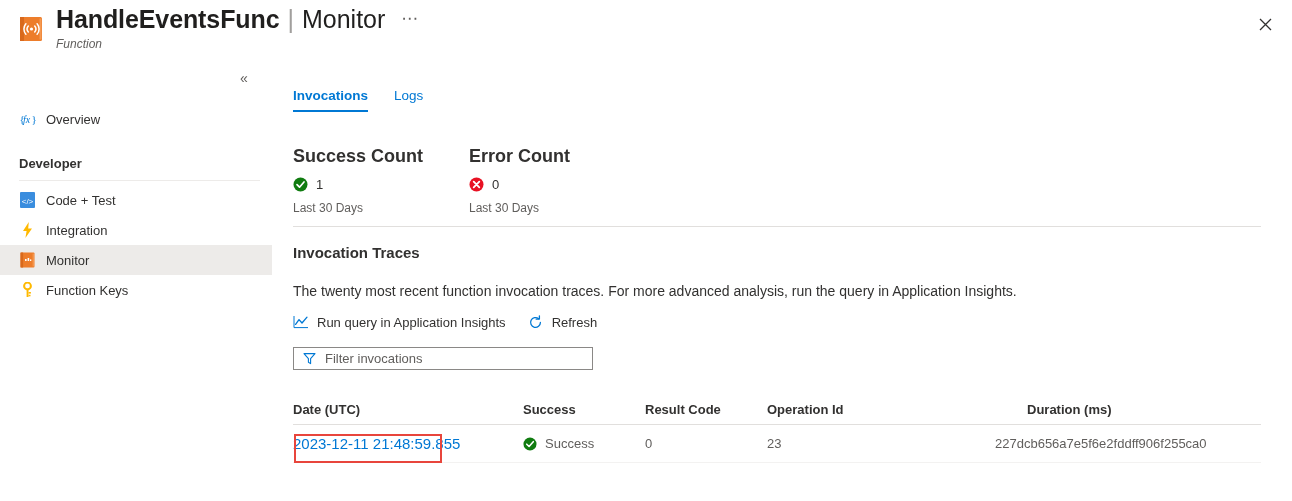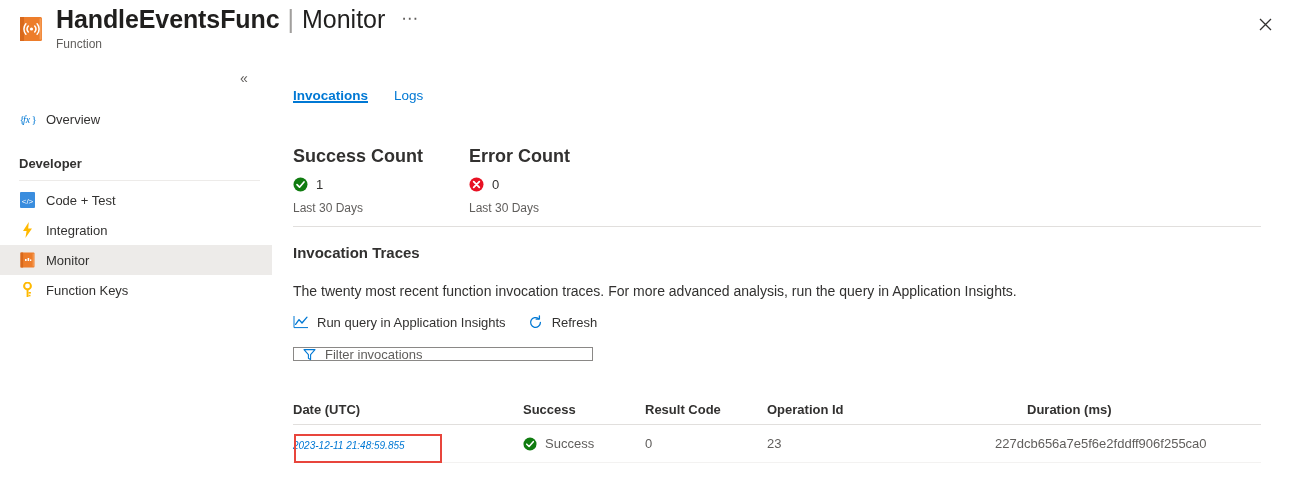--- a/index.html
+++ b/index.html
@@ -20,21 +20,21 @@
     width: 30px; height: 30px;
   }
   .title-row { position: absolute; left: 56px; top: 5px; display: flex; align-items: baseline; }
   .title-main { font-size: 25px; font-weight: bold; color: #201f1e; letter-spacing: -0.1px; }
   .title-sep { font-size: 25px; font-weight: 400; color: #a19f9d; margin: 0 8px; }
   .title-sub { font-size: 25px; font-weight: 400; color: #201f1e; }
   .ellipsis-btn {
     margin-left: 16px; font-size: 17px; color: #605e5c; line-height: 25px;
     position: relative; top: -4px; cursor: pointer; letter-spacing: 1px;
   }
-  .subtitle { position: absolute; left: 56px; top: 37px; font-size: 12px; color: #605e5c; }
+  .subtitle { position: absolute; left: 56px; top: 37px; font-size: 12px; color: #605e5c; font-style: italic; }
   .close-btn {
     position: absolute; right: 13px; top: 10px; width: 28px; height: 28px;
     display: flex; align-items: center; justify-content: center; cursor: pointer;
   }
 
   
   .sidebar { position: absolute; left: 0; top: 62px; width: 272px; height: 439px; background: #fff; }
   .search-wrap { position: absolute; left: 19px; top: 6px; width: 210px; height: 24px; }
   .search-box {
     width: 210px; height: 24px; border: 1px solid #8a8886; background: #fff;
@@ -64,21 +64,21 @@
   }
   .nav-divider { height: 1px; background: #edebe9; margin: 6px 12px 4px 19px; }
 
   .ico-box { width: 15px; height: 16px; border-radius: 1px; position: relative; }
 
   
   .main { position: absolute; left: 272px; top: 62px; width: 1020px; height: 439px; }
 
   .tabs { position: absolute; left: 21px; top: 26px; display: flex; gap: 26px; }
   .tab {
-    font-size: 13.5px; color: #0078d4; cursor: pointer; padding-bottom: 0;
+    font-size: 13.5px; color: #0078d4; cursor: pointer; padding-bottom: 9px;
     position: relative;
   }
   .tab.active { font-weight: bold; }
   .tab.active::after {
     content: ""; position: absolute; left: 0; right: 0; bottom: 0;
     height: 2px; background: #0078d4;
   }
 
   .metrics { position: absolute; left: 21px; top: 84px; display: flex; }
   .metric { width: 176px; }
@@ -91,21 +91,21 @@
 
   .section-title { position: absolute; left: 21px; top: 182px; font-size: 15px; font-weight: bold; color: #323130; }
   .section-desc { position: absolute; left: 21px; top: 221px; font-size: 14px; color: #323130; }
 
   .actions { position: absolute; left: 21px; top: 252px; display: flex; align-items: center; gap: 22px; }
   .action { display: flex; align-items: center; cursor: pointer; font-size: 13px; color: #323130; }
   .action .act-ico { width: 16px; height: 16px; margin-right: 8px; display: flex; align-items: center; justify-content: center; }
 
   .filter-wrap { position: absolute; left: 21px; top: 285px; }
   .filter-box {
-    width: 300px; height: 14px; border: 1px solid #8a8886; background: #fff;
+    width: 300px; height: 23px; border: 1px solid #8a8886; background: #fff;
     display: flex; align-items: center; padding-left: 9px;
   }
   .filter-box input {
     border: none; outline: none; font-family: "Liberation Sans", sans-serif;
     font-size: 13px; color: #323130; width: 250px; margin-left: 9px; background: transparent;
   }
   .filter-box input::placeholder { color: #605e5c; }
 
   
   .table { position: absolute; left: 21px; top: 333px; width: 968px; }
@@ -114,21 +114,21 @@
   .thead .cell { font-size: 13px; font-weight: bold; color: #323130; }
   .tbody-row { height: 38px; border-bottom: 1px solid #f3f2f1; }
   .cell { flex: 0 0 auto; }
   .c-date { width: 230px; }
   .c-success { width: 122px; }
   .c-result { width: 122px; }
   .c-duration { width: 228px; }
   .c-operation { width: 260px; }
   .cell-text { font-size: 13px; color: #605e5c; }
   .date-link {
-    font-size: 10px; color: #0078d4; cursor: pointer; font-style: italic;
+    font-size: 15px; color: #0078d4; cursor: pointer;
   }
   .success-cell { display: flex; align-items: center; }
   .success-cell .sc-text { font-size: 13px; color: #605e5c; margin-left: 8px; }
 
   
   .annotation {
     position: absolute; left: 294px; top: 434px; width: 148px; height: 29px;
     border: 2px solid #e8453c; pointer-events: none;
   }
 </style>

